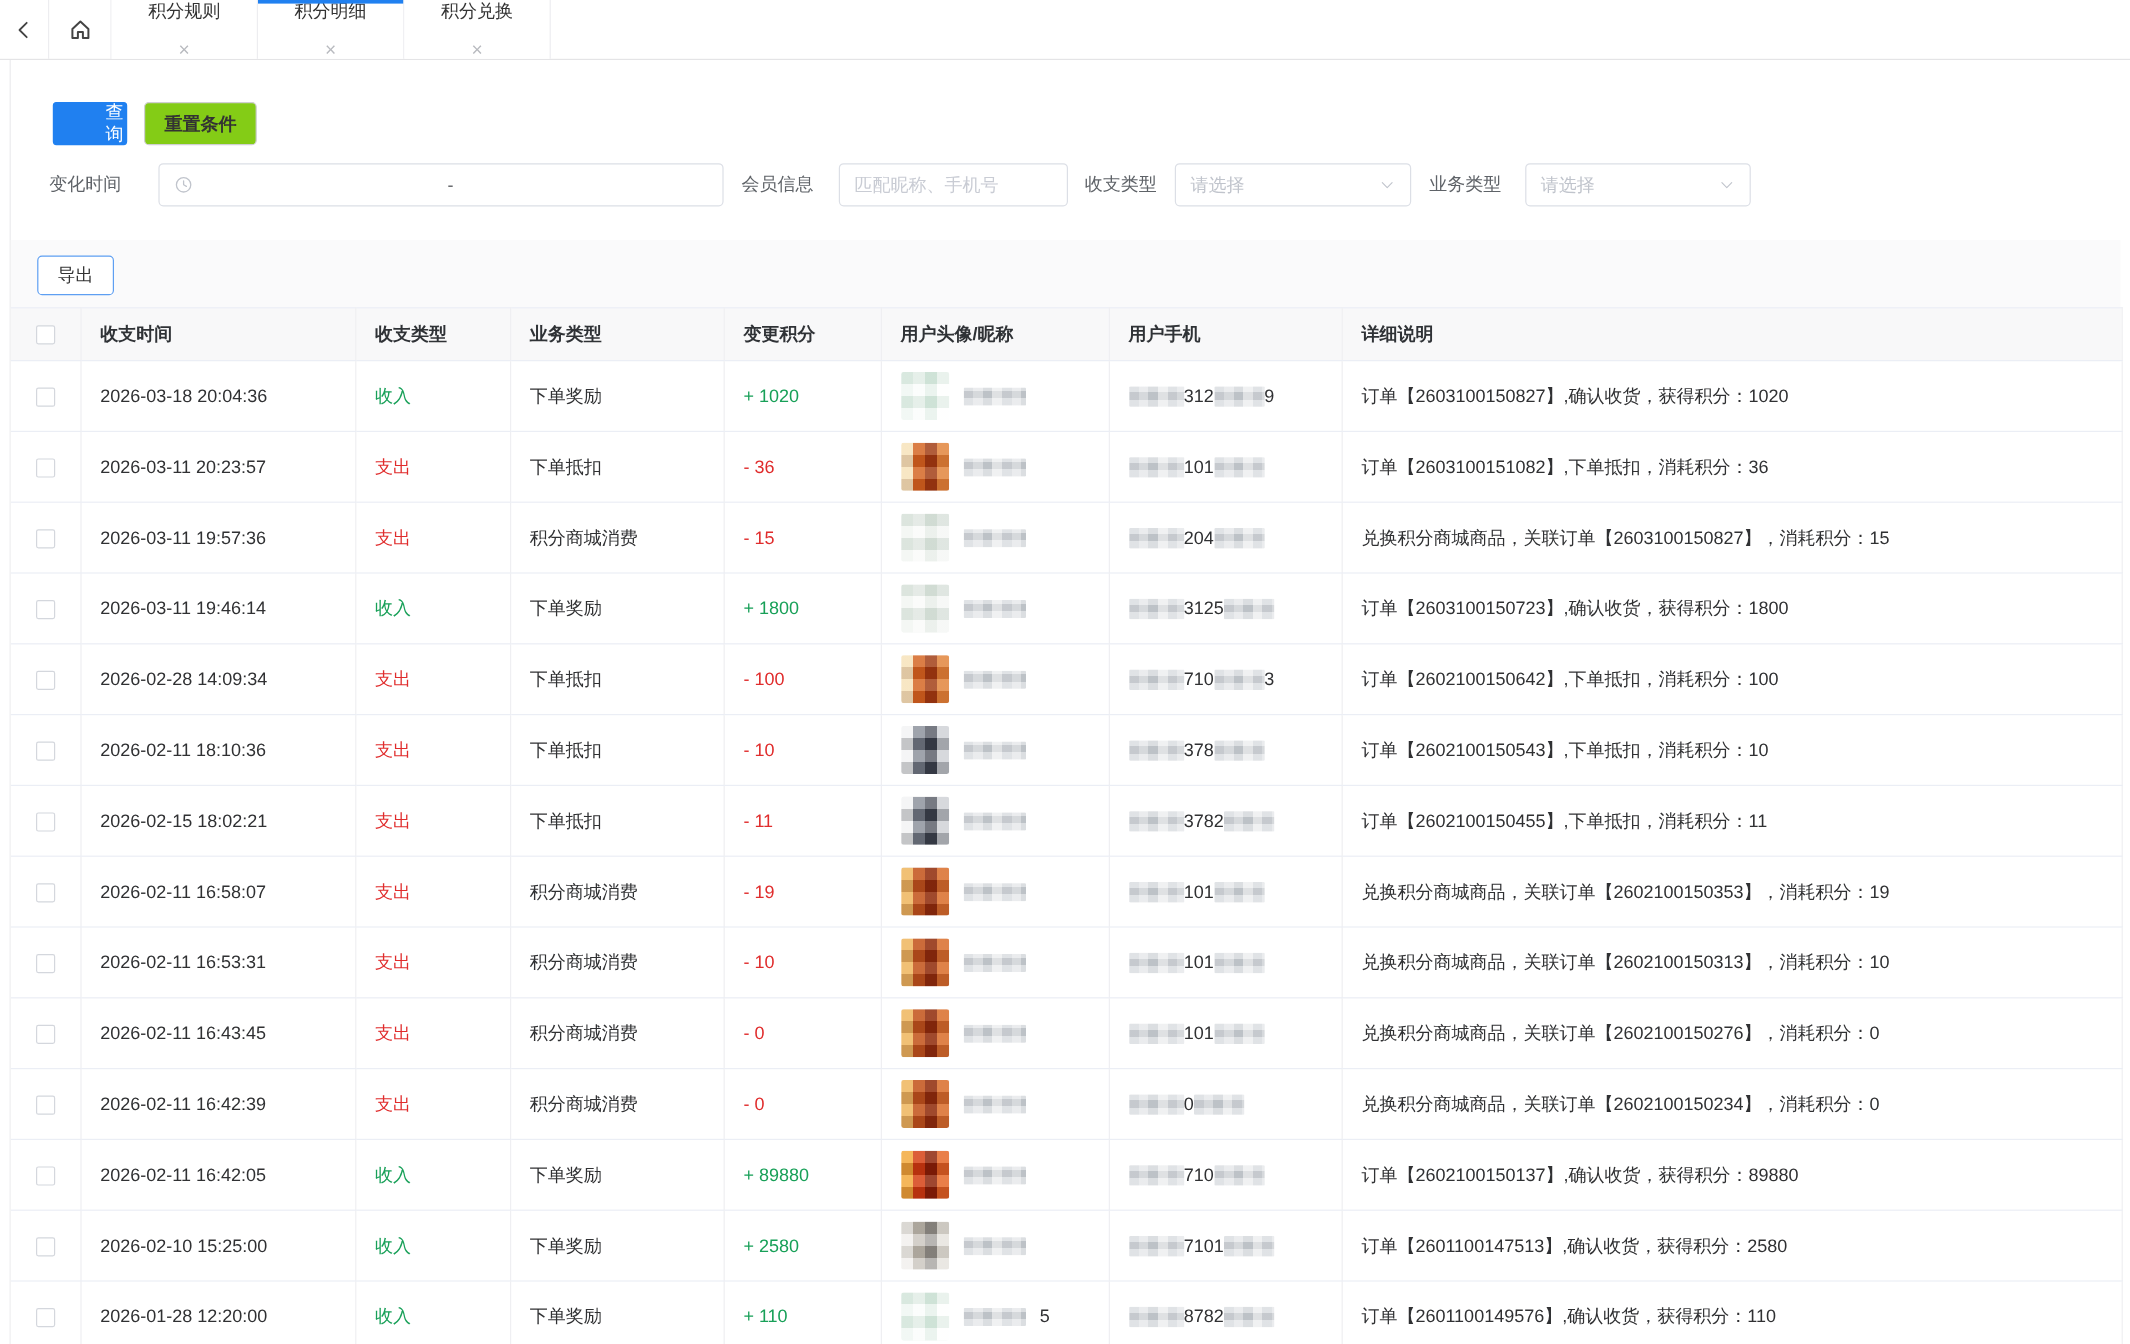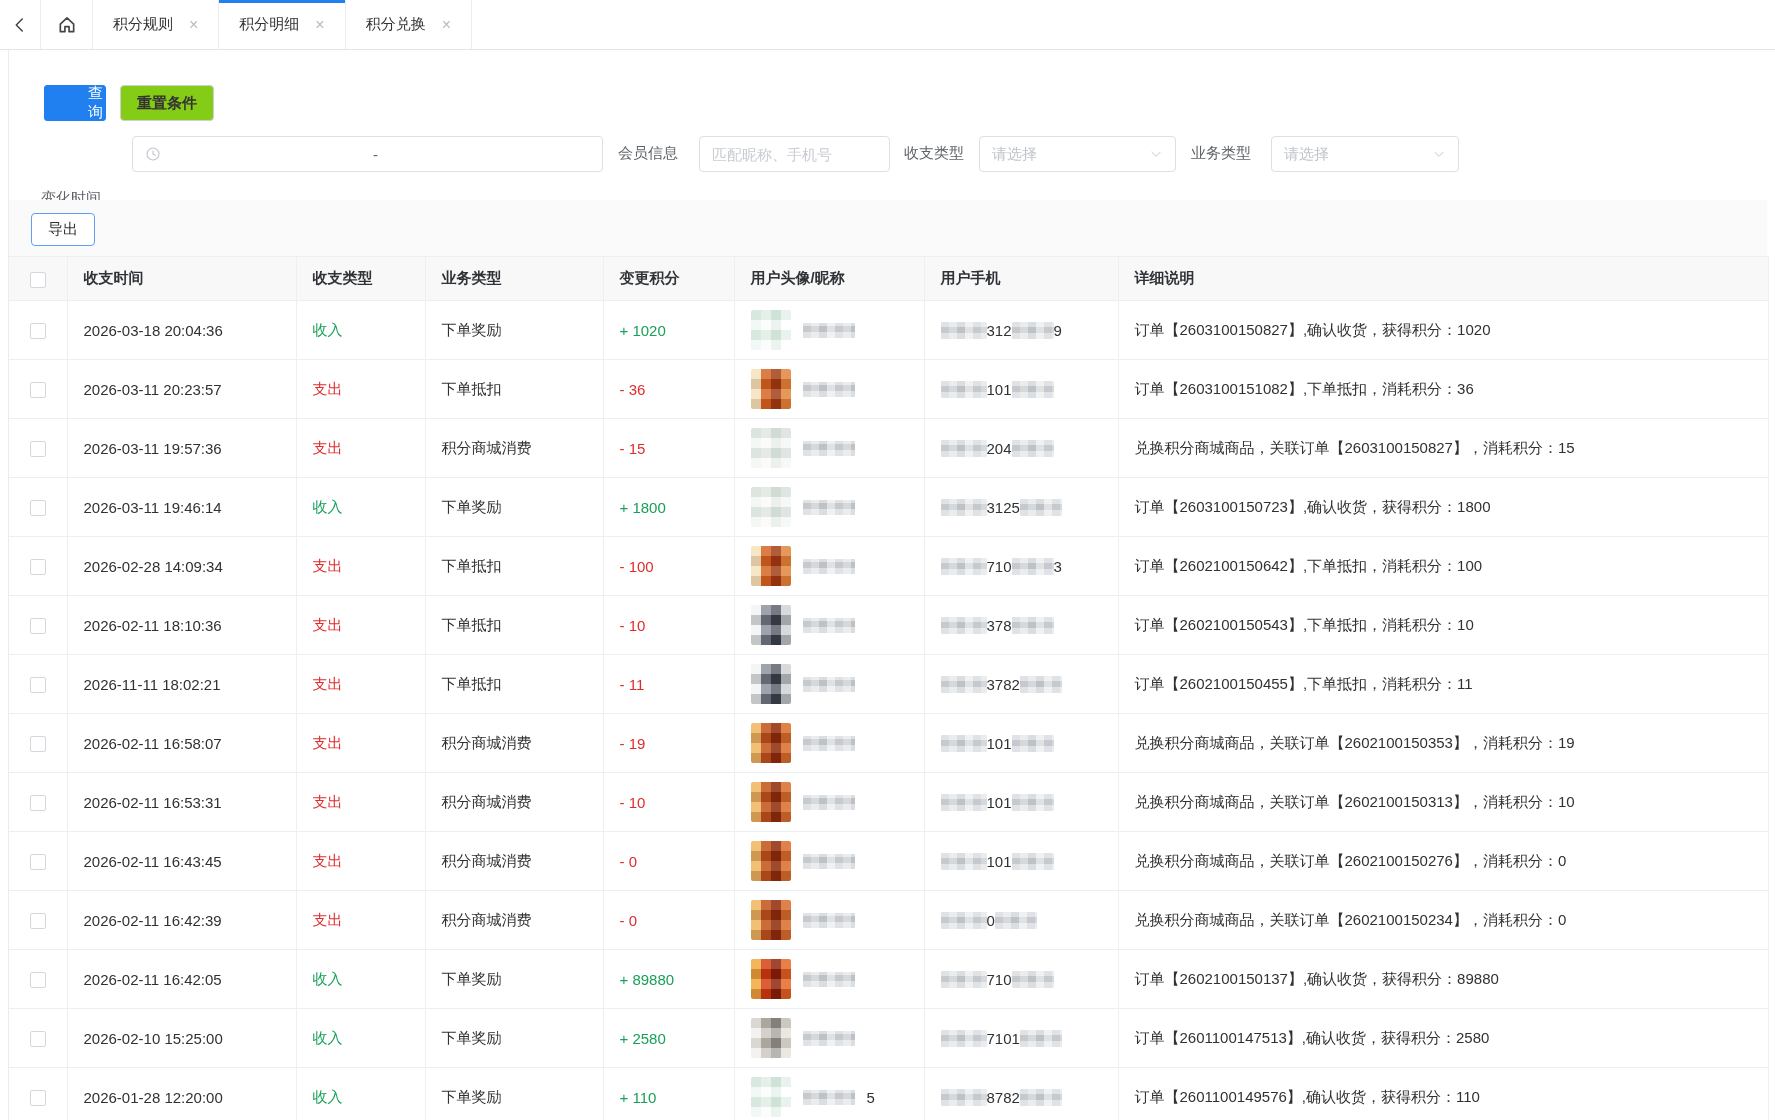--- a/index.html
+++ b/index.html
@@ -8,21 +8,21 @@
          font-family:"Liberation Sans","DejaVu Sans",sans-serif; color:#303133; }
 
   
   .tabbar { position:absolute; top:0; left:0; right:0; height:50px; display:flex;
             background:#fff; border-bottom:1px solid #e4e4e6; }
   .tb-btn { width:41px; display:flex; align-items:center; justify-content:center;
             border-right:1px solid #ededf0; cursor:pointer; }
   .tb-home { width:52px; }
   .tab { position:relative; display:flex; align-items:center; gap:16px; padding:0 20px;
          min-width:122px; border-right:1px solid #ededf0; font-size:15px; color:#333;
-         cursor:pointer; background:#fff; }
+         cursor:pointer; background:#fff;flex-direction:column; }
   .tab[data-active="true"]::before { content:""; position:absolute; top:0; left:0; right:0;
          height:3px; background:#2080f0; }
   .tab[data-active="true"] .tab-label { font-weight:normal; }
   .tab-close { color:#b8babf; font-size:16px; line-height:1; }
 
   
   .main { position:absolute; left:8px; top:50px; width:1759px; bottom:0;
           border-left:1px solid #ececee; background:#fff; }
 
   .btn { display:inline-flex; align-items:center; justify-content:center; cursor:pointer;
@@ -114,21 +114,21 @@
     <span class="tab-close">×</span>
   </div>
 </div>
 
 <div class="main">
 
   <button class="btn btn-query">查询</button>
   <button class="btn btn-reset">重置条件</button>
 
   <div class="filter-row">
-    <span class="f-label" style="left:32px;margin-top:45px;">变化时间</span>
+    <span class="f-label" style="left:32px;">变化时间</span>
     <div class="f-box date-box">
       <svg width="16" height="16" viewBox="0 0 24 24">
           <circle class="icon-gray" cx="12" cy="12" r="9"></circle>
           <path class="icon-gray" d="M12 7 V12 L15.5 14"></path>
         </svg>
       <span class="date-sep">-</span>
     </div>
 
     <span class="f-label" style="left:609px;">会员信息</span>
     <div class="f-box member-box">
@@ -318,21 +318,21 @@
         <span>378</span>
         <span class="pix post"></span>
         <span></span>
       </span>
     </td>
     <td>订单【2602100150543】,下单抵扣，消耗积分：10</td>
   </tr>
 
   <tr>
     <td class="c-check"><span class="checkbox"></span></td>
-    <td>2026-11-11 18:02:21</td>
+    <td>2026-02-15 18:02:21</td>
     <td data-kind="expense">支出</td>
     <td>下单抵扣</td>
     <td data-kind="expense">- 11</td>
     <td>
       <span class="c-user-flex">
         <span class="avatar" data-avatar="slate"></span>
         <span class="pix nickpix"></span>
         <span></span>
       </span>
     </td>

